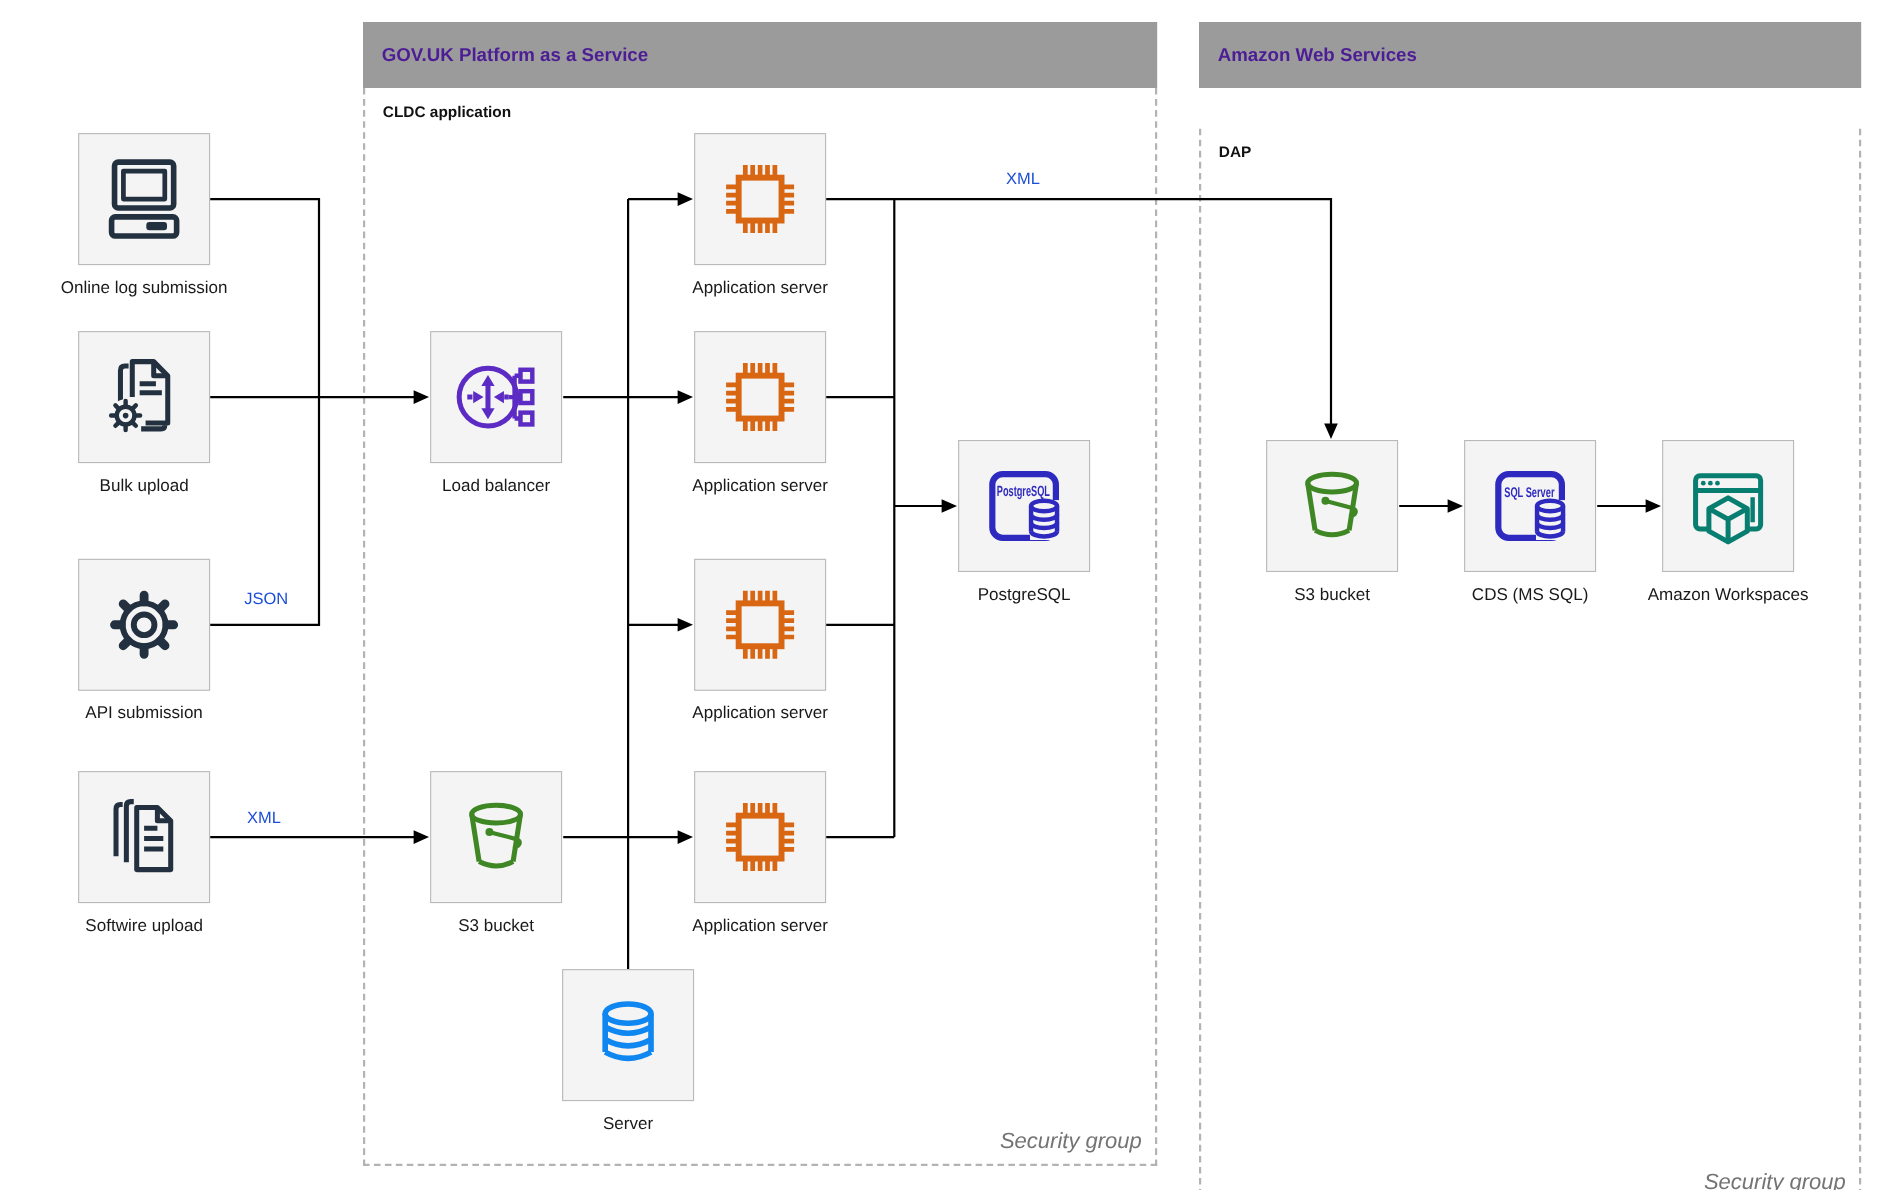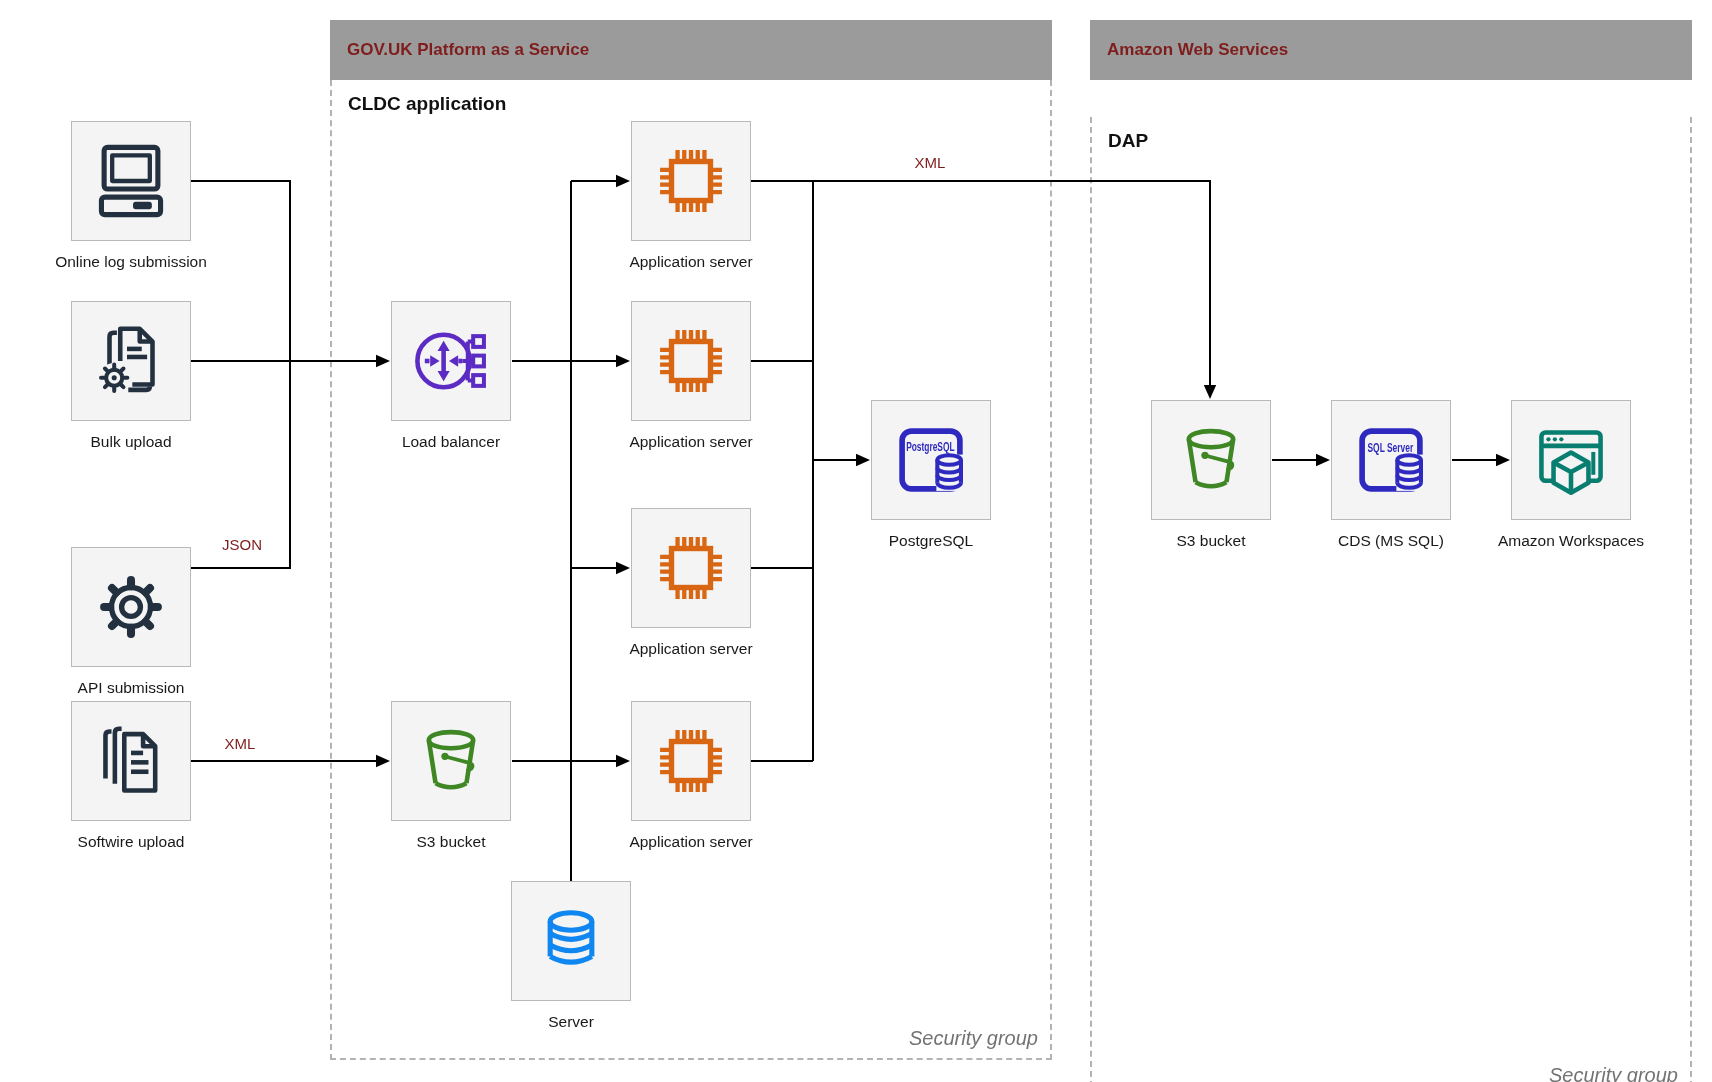--- a/index.html
+++ b/index.html
@@ -1,36 +1,36 @@
 <!DOCTYPE html>
 <html><head>
 <meta charset="utf-8">
 <style>
   html,body{margin:0;padding:0;background:#ffffff;}
   body{font-family:"Liberation Sans",sans-serif;}
   .canvas{position:relative;width:1712px;height:1082px;background:#ffffff;overflow:hidden;}
 
-  .group-header{position:absolute;height:60px;background:#9b9b9b;color:#7f1d1d;
+  .group-header{position:absolute;height:60px;background:#9b9b9b;color:#4c1d95;
     font-weight:bold;font-size:17px;line-height:60px;padding-left:17px;box-sizing:border-box;z-index:1;}
   .group-body{position:absolute;border:2px dashed #b3b3b3;border-top:none;box-sizing:border-box;z-index:1;}
-  .group-sublabel{position:absolute;left:16px;top:13px;font-weight:bold;font-size:19px;color:#111111;white-space:nowrap;}
+  .group-sublabel{position:absolute;left:16px;top:13px;font-weight:bold;font-size:14px;color:#111111;white-space:nowrap;}
   .group-footer{position:absolute;right:12px;bottom:8px;font-size:20px;color:#737373;white-space:nowrap;font-style:italic;}
 
   .wires{position:absolute;left:0;top:0;z-index:2;}
   .wires path{stroke:#000000;stroke-width:2;fill:none;}
   .wires polygon{fill:#000000;stroke:none;}
 
   .node{position:absolute;width:120px;z-index:3;}
   .box{width:120px;height:120px;background:#f4f4f4;border:1.5px solid #b9b9b9;box-sizing:border-box;
     display:flex;align-items:center;justify-content:center;}
   .box svg{width:86px;height:86px;display:block;}
   .node-label{position:absolute;top:132px;left:50%;transform:translateX(-50%);
     white-space:nowrap;font-size:15.5px;color:#191919;}
 
-  .edge-label{position:absolute;z-index:4;font-size:15px;color:#7f1d1d;
+  .edge-label{position:absolute;z-index:4;font-size:15px;color:#1d4ed8;
     transform:translateX(-50%);white-space:nowrap;}
 
   #icon-defs{position:absolute;width:0;height:0;overflow:hidden;}
 </style>
 </head>
 <body>
 
 <svg id="icon-defs" aria-hidden="true">
   <defs>
     <symbol id="ic-computer" viewBox="0 0 64 64">
@@ -240,21 +240,21 @@
     <div class="node-label">Online log submission</div>
   </div>
   <div class="node" style="left:71px;top:301px;">
     <div class="box">
         <svg>
           <use href="#ic-doc-gear"></use>
         </svg>
       </div>
     <div class="node-label">Bulk upload</div>
   </div>
-  <div class="node" style="left:71px;top:508px;margin-top:39px;">
+  <div class="node" style="left:71px;top:508px;">
     <div class="box">
         <svg>
           <use href="#ic-gear"></use>
         </svg>
       </div>
     <div class="node-label">API submission</div>
   </div>
   <div class="node" style="left:71px;top:701px;">
     <div class="box">
         <svg>

